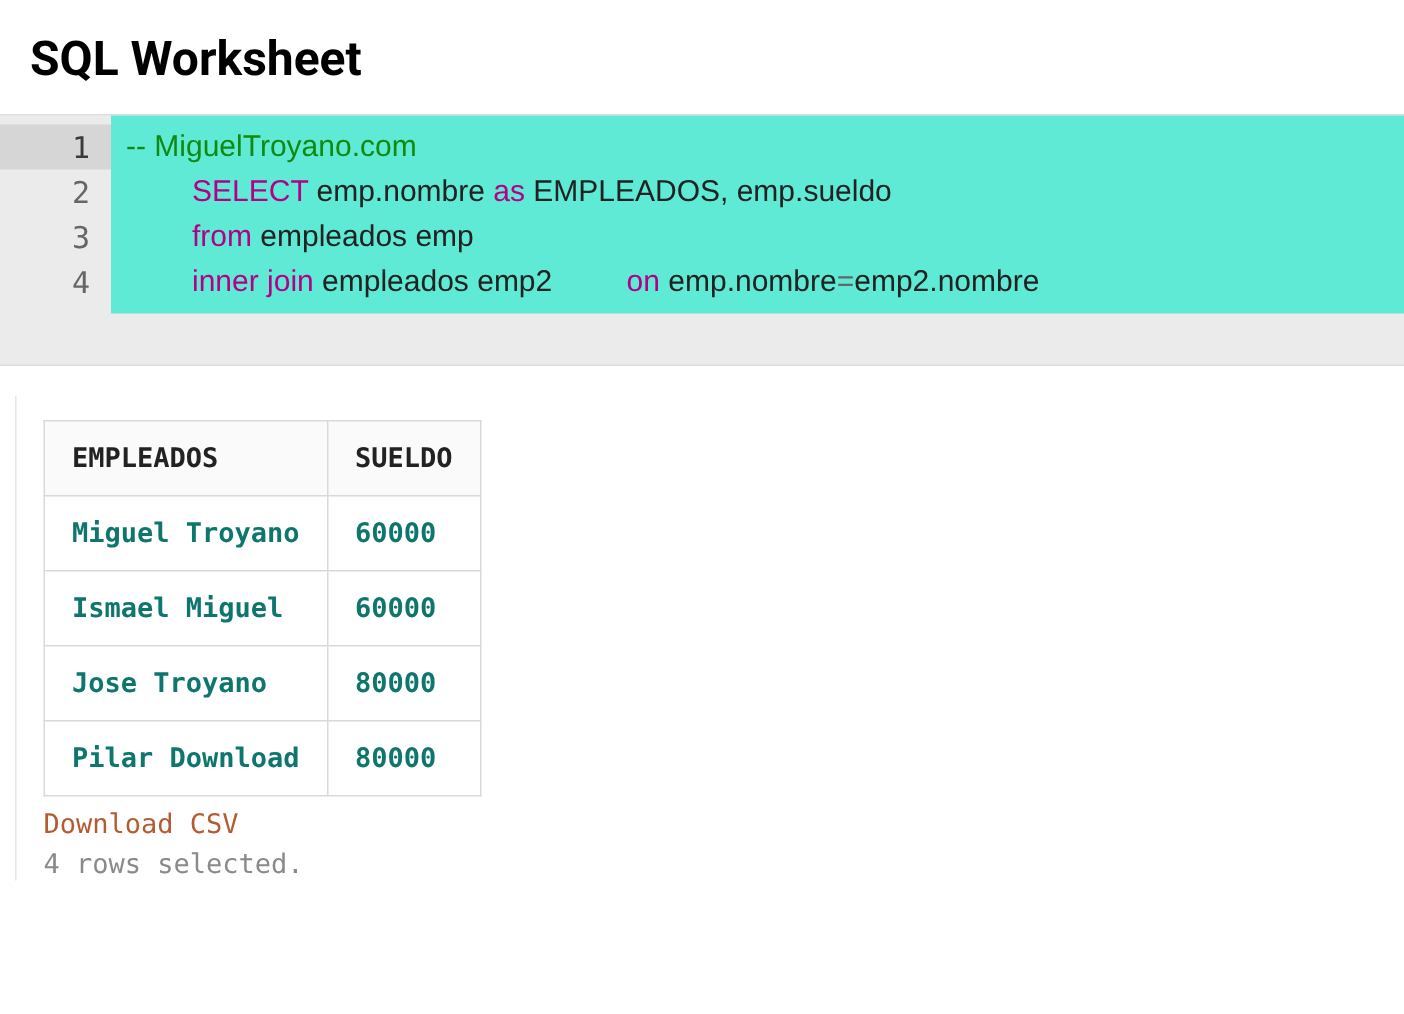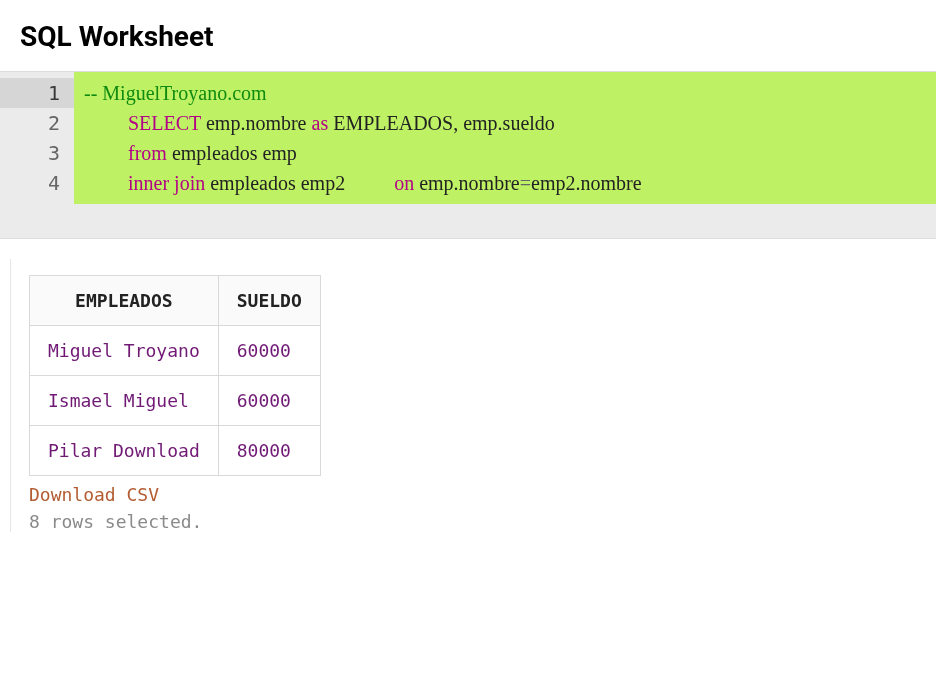--- a/index.html
+++ b/index.html
@@ -8,21 +8,21 @@
       box-sizing: border-box;
     }
     body {
       font-family: -apple-system, BlinkMacSystemFont, "Segoe UI", Roboto, sans-serif;
       background: #fff;
       width: 936px;
       height: 676px;
       overflow: hidden;
     }
     .page-title {
-      font-size: 28px;
+      font-size: 32px;
       font-weight: 700;
       padding: 20px 20px 18px 20px;
       color: #000;
     }
     .editor-wrapper {
       border-top: 1px solid #ddd;
       border-bottom: 1px solid #ddd;
       background: #ebebeb;
       display: flex;
       padding-bottom: 34px;
@@ -41,23 +41,23 @@
       padding: 0 14px 0 0;
       line-height: 30px;
       height: 30px;
     }
     .gutter-line.active {
       background: #d6d6d6;
       color: #3a3a3a;
     }
     .code-area {
       flex: 1;
-      background: #bef264;
+      background: #5eead4;
       padding: 6px 10px;
-      font-family: Liberation Serif, serif;
+      font-family: Liberation Sans, sans-serif;
       font-size: 20px;
       line-height: 30px;
       color: #222;
       white-space: pre;
     }
     .code-line {
       height: 30px;
     }
     .tok-comment { color: #108a10; }
     .tok-keyword { color: #b30086; margin-left: 44px; }
@@ -73,27 +73,28 @@
       border-collapse: collapse;
       font-family: "SF Mono", Menlo, Consolas, monospace;
       font-size: 18px;
       margin-bottom: 6px;
     }
     table.results th {
       border: 1px solid #d9d9d9;
       background: #fafafa;
       padding: 14px 18px;
       font-weight: 700;
-      text-align: center;
+      text-align: left;
       color: #222;
     }
     table.results td {
       border: 1px solid #d9d9d9;
       padding: 14px 18px;
-      color: #701a75;
+      color: #0f766e;
+      font-weight: bold;
     }
     .download-link {
       display: inline-block;
       font-family: "SF Mono", Menlo, Consolas, monospace;
       font-size: 18px;
       color: #b35c32;
       text-decoration: none;
       margin-top: 2px;
       cursor: pointer;
       text-align: right;
@@ -131,20 +132,24 @@
     <tbody id="results-body">
         <tr>
           <td>Miguel Troyano</td>
           <td>60000</td>
         </tr>
         <tr>
           <td>Ismael Miguel</td>
           <td>60000</td>
         </tr>
         <tr>
+          <td>Jose Troyano</td>
+          <td>80000</td>
+        </tr>
+        <tr>
           <td>Pilar Download</td>
           <td>80000</td>
         </tr>
       </tbody>
   </table>
   <a class="download-link">Download CSV</a>
-  <div class="status-text">8 rows selected.</div>
+  <div class="status-text">4 rows selected.</div>
 </div>
 
 </body></html>

